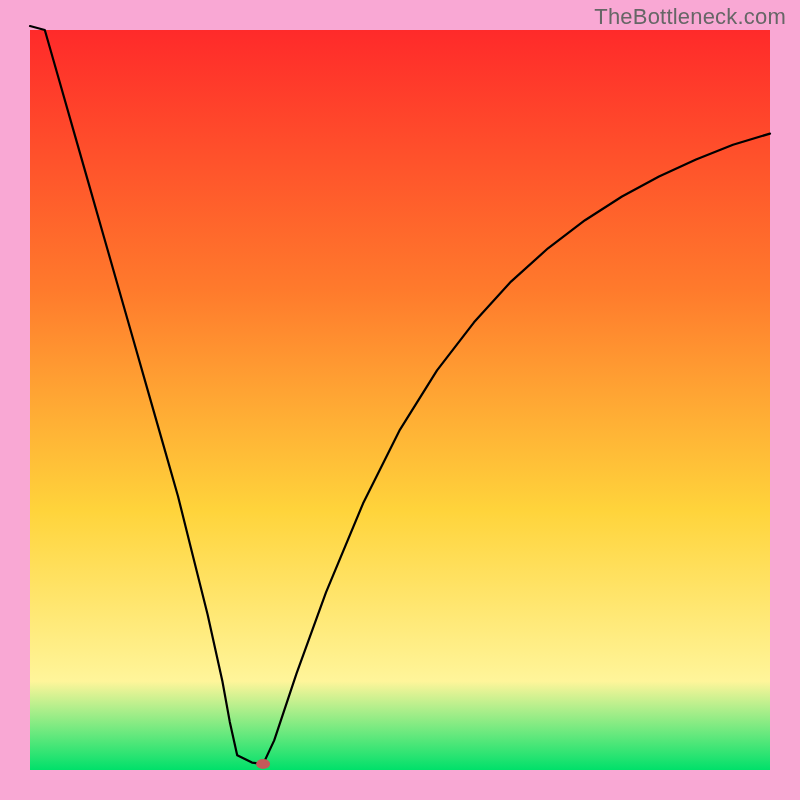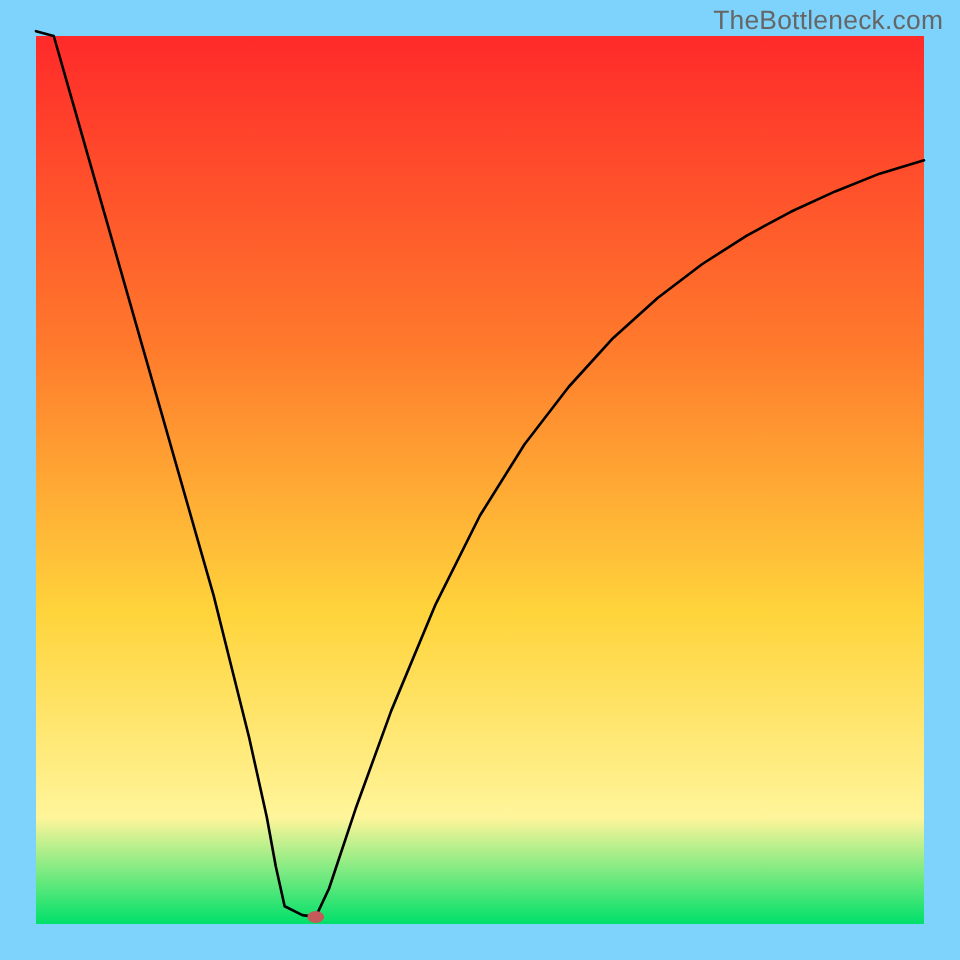--- a/index.html
+++ b/index.html
@@ -8,21 +8,21 @@
     width: 800px;
     height: 800px;
     background: #000;
     font-family: Arial, Helvetica, sans-serif;
     overflow: hidden;
   }
   .frame {
     position: relative;
     width: 800px;
     height: 800px;
-    background: #7dd3fc;
+    background: #f9a8d4;
   }
   .watermark {
     position: absolute;
     top: 4px;
     right: 14px;
     color: #666;
     font-size: 22px;
     font-weight: 500;
     letter-spacing: 0.2px;
     user-select: none;

